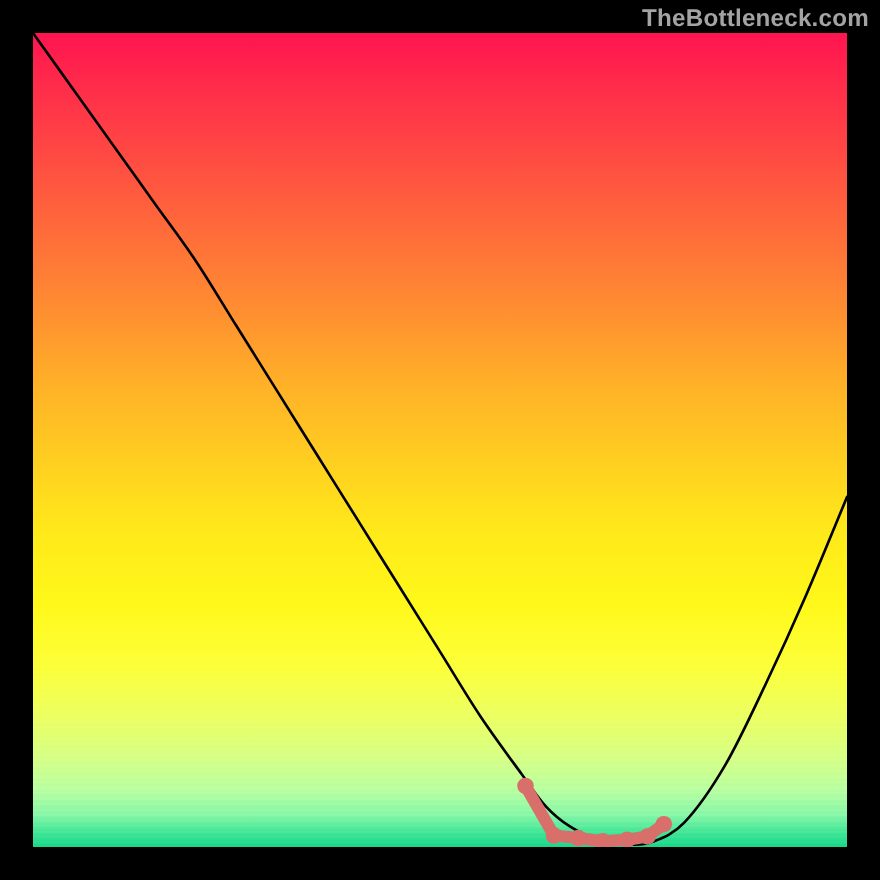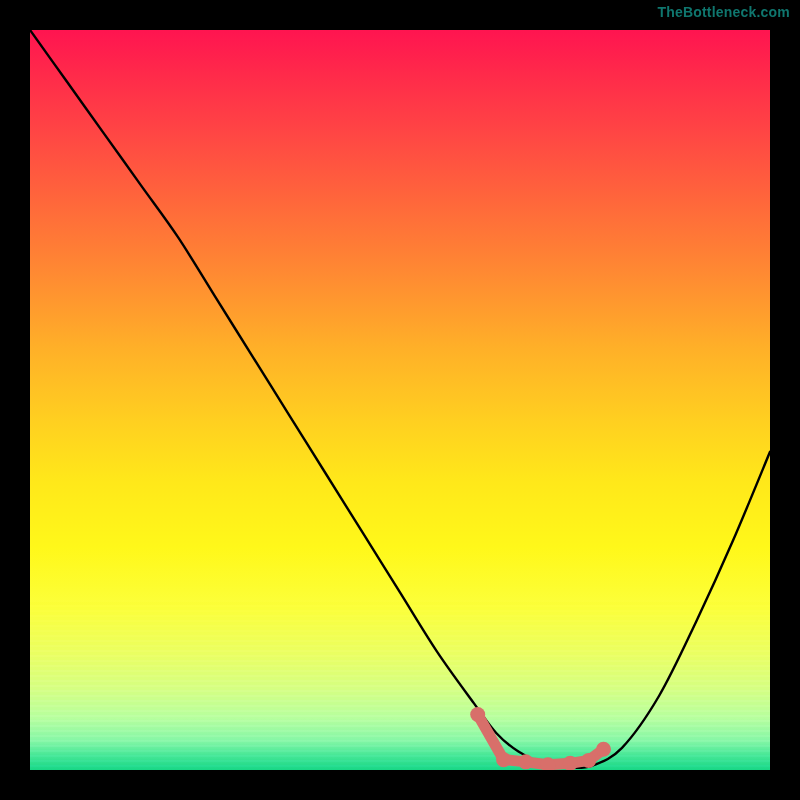--- a/index.html
+++ b/index.html
@@ -16,22 +16,22 @@
     top: 0;
     left: 0;
     width: 800px;
     height: 800px;
     background: #000;
   }
   .watermark {
     position: absolute;
     top: 4px;
     right: 10px;
-    color: #0f766e;
-    font-size: 14px;
+    color: #a3a3a3;
+    font-size: 22px;
     font-weight: 600;
     letter-spacing: 0.2px;
     z-index: 3;
   }
   .plot {
     position: absolute;
     left: 30px;
     top: 30px;
     width: 740px;
     height: 740px;

